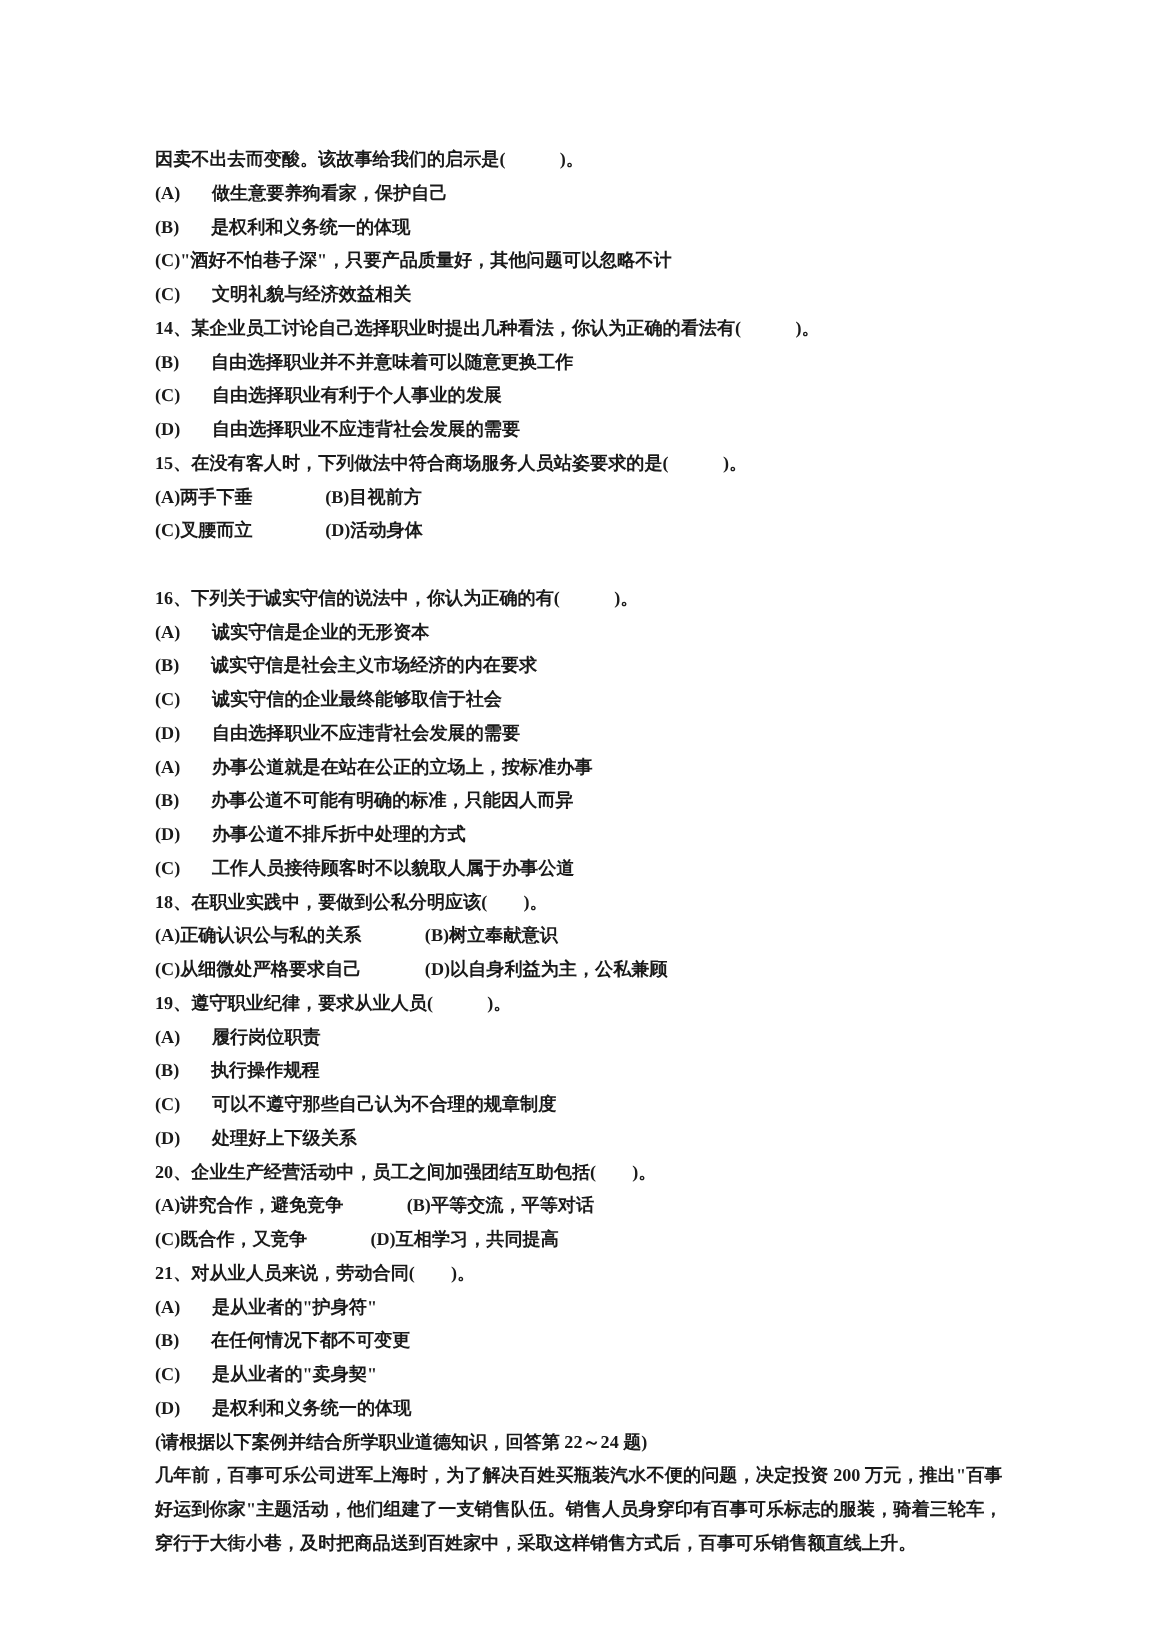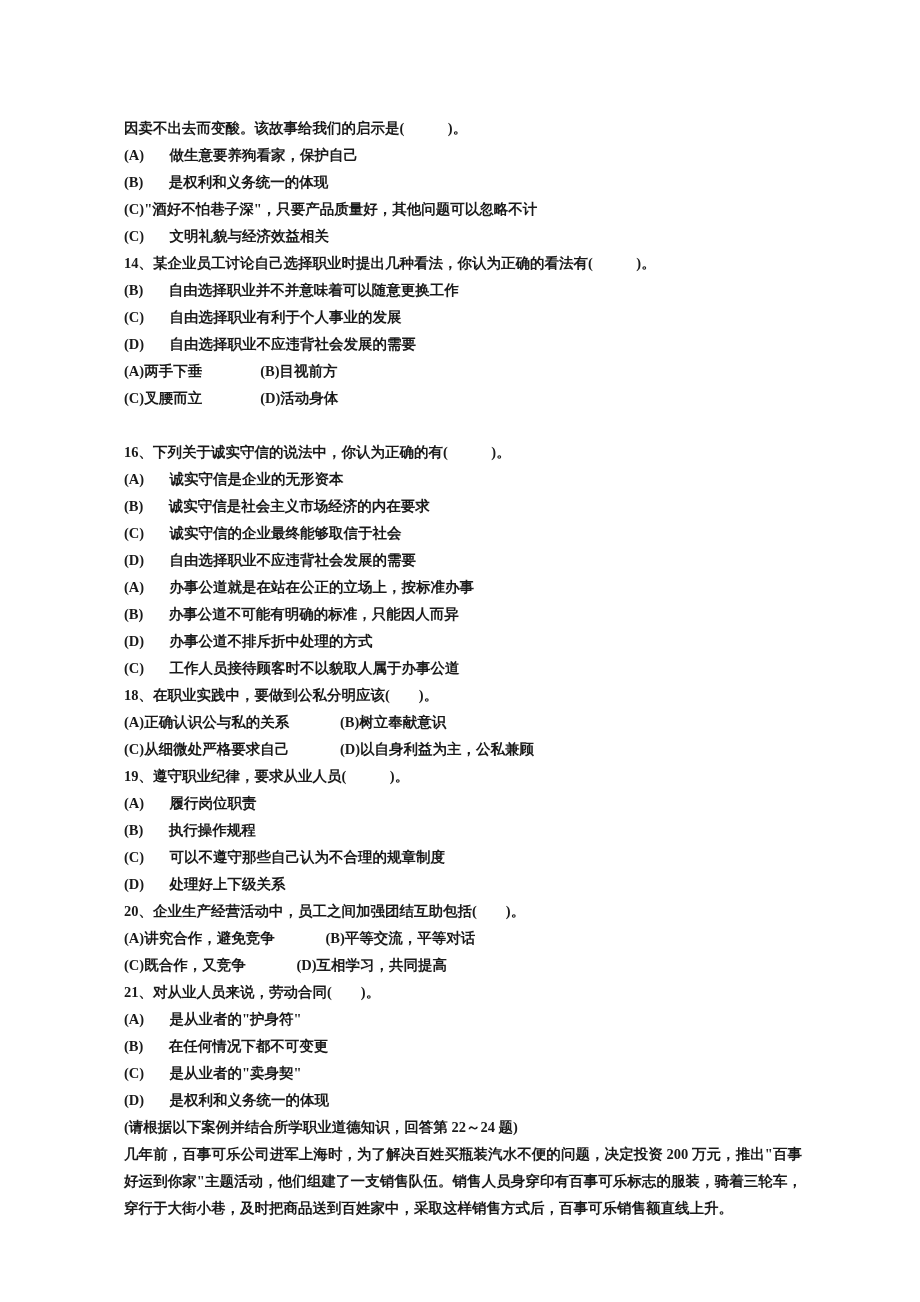--- a/index.html
+++ b/index.html
@@ -29,20 +29,21 @@
   <div class="line">(A)       做生意要养狗看家，保护自己</div>
   <div class="line">(B)       是权利和义务统一的体现</div>
   <div class="line">(C)"酒好不怕巷子深"，只要产品质量好，其他问题可以忽略不计</div>
   <div class="line">(C)       文明礼貌与经济效益相关</div>
 
   <div class="line">14、某企业员工讨论自己选择职业时提出几种看法，你认为正确的看法有(            )。</div>
   <div class="line">(B)       自由选择职业并不并意味着可以随意更换工作</div>
   <div class="line">(C)       自由选择职业有利于个人事业的发展</div>
   <div class="line">(D)       自由选择职业不应违背社会发展的需要</div>
 
+  <div class="line">15、在没有客人时，下列做法中符合商场服务人员站姿要求的是(            )。</div>
   <div class="line">(A)两手下垂                (B)目视前方</div>
   <div class="line">(C)叉腰而立                (D)活动身体</div>
 
   <div class="line" style="height:27px;"></div>
 
   <div class="line">16、下列关于诚实守信的说法中，你认为正确的有(            )。</div>
   <div class="line">(A)       诚实守信是企业的无形资本</div>
   <div class="line">(B)       诚实守信是社会主义市场经济的内在要求</div>
   <div class="line">(C)       诚实守信的企业最终能够取信于社会</div>
   <div class="line">(D)       自由选择职业不应违背社会发展的需要</div>

